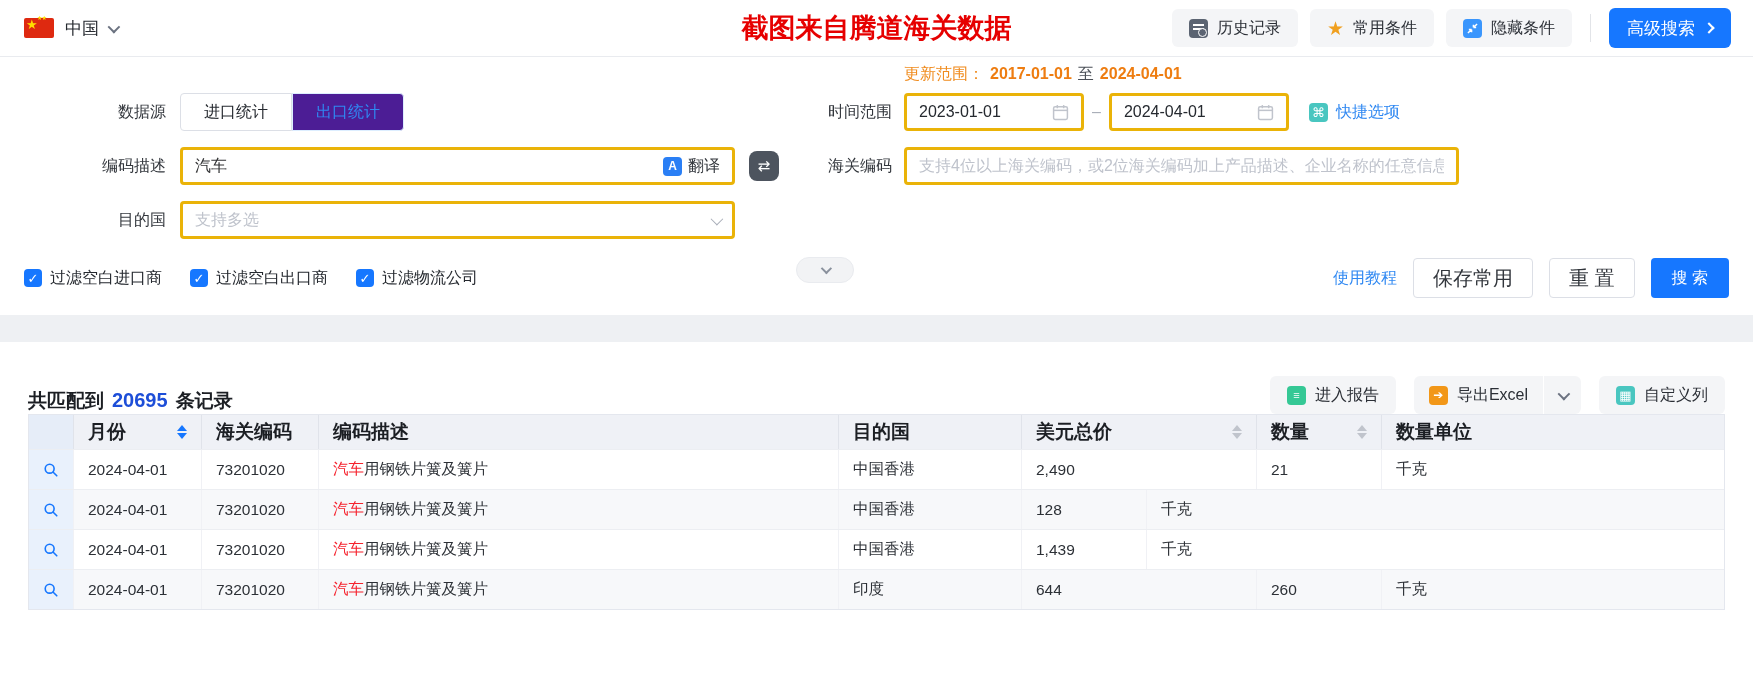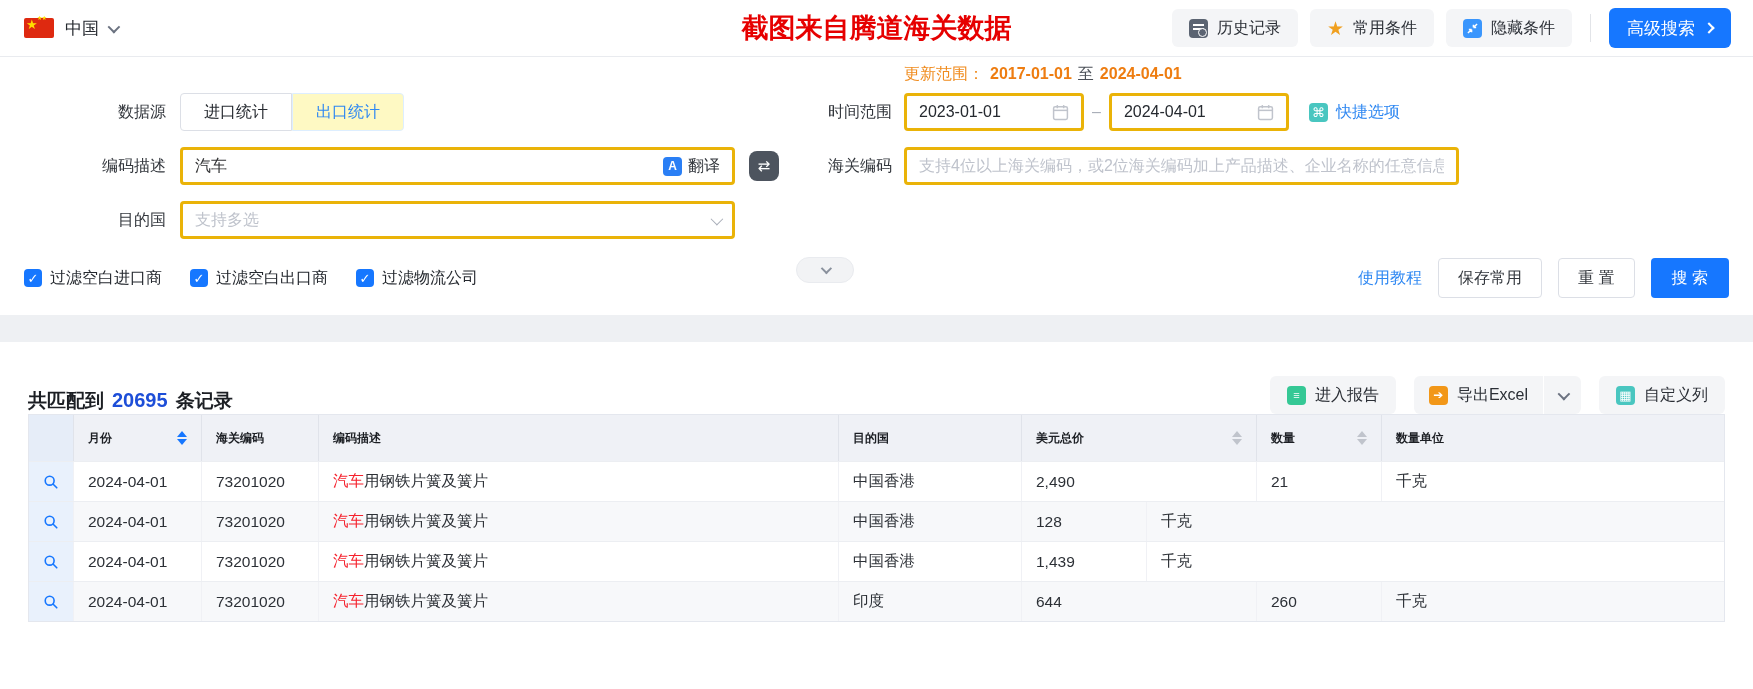--- a/index.html
+++ b/index.html
@@ -39,21 +39,21 @@
   .form-flex { display:flex; }
   .form-left { width:812px; padding-top:30px; flex:none; }
   .form-right { flex:1; }
   .frow { display:flex; align-items:center; margin-bottom:16px; }
   .flabel { width:180px; text-align:right; padding-right:14px; font-size:16px; color:#32363c; flex:none; }
   .rlabel { width:92px; text-align:right; padding-right:12px; font-size:16px; color:#32363c; flex:none; }
   .tabs { display:flex; }
   .tab { height:38px; padding:0 23px; display:flex; align-items:center; font-size:16px;
     border:1px solid #dcdfe6; background:#fff; cursor:pointer; }
   .tab:first-child { border-radius:4px 0 0 4px; }
-  .tab.active { background:#fef9c3; color:#2f88f2; border:1px solid #ddeeff; border-radius:0 4px 4px 0; }
+  .tab.active { background:#4c1d95; color:#2f88f2; border:1px solid #ddeeff; border-radius:0 4px 4px 0; }
   .input-box { height:38px; border:3px solid #eab308; border-radius:4px; background:#fff;
     display:flex; align-items:center; padding:0 12px; font-size:16px; }
   .w555 { width:555px; }
   .input-box input { border:none; outline:none; flex:1; font-size:16px; font-family:inherit; color:#303133; background:transparent; min-width:0; }
   .input-box input::placeholder { color:#bfc3cc; }
   .trans { display:flex; align-items:center; gap:6px; color:#32363c; cursor:pointer; flex:none; }
   .ic-trans { background:#2a7ff5; width:19px; height:19px; border-radius:4px; color:#fff;
     font-size:12px; font-weight:bold; display:flex; align-items:center; justify-content:center; }
   .exch-btn { width:30px; height:30px; border-radius:8px; background:#4d545e; color:#fff;
     display:flex; align-items:center; justify-content:center; font-size:15px; margin-left:14px; cursor:pointer; flex:none; }
@@ -75,40 +75,40 @@
   .cbx-item { display:flex; align-items:center; gap:8px; cursor:pointer; }
   .cbx { width:18px; height:18px; background:#1677ff; border-radius:4px; color:#fff; font-size:13px;
     display:flex; align-items:center; justify-content:center; }
   .cbx-lab { font-size:16px; color:#25292f; }
   .expand-pill { margin-left:318px; width:58px; height:26px; background:#f2f3f5; border:1px solid #e9ebef;
     border-radius:14px; display:flex; align-items:center; justify-content:center; cursor:pointer; align-self:flex-start; }
   .expand-pill .chev { border-color:#8a919d; width:8px; height:8px; }
   .act-group { margin-left:auto; display:flex; align-items:center; gap:16px; }
   .link { color:#2f88f2; font-size:16px; cursor:pointer; }
   .btn-o { height:40px; border:1px solid #dcdfe6; border-radius:4px; background:#fff; padding:16px 19px;
-    font-size:16px; color:#32363c; display:flex; align-items:center; cursor:pointer; white-space:nowrap; }
+    font-size:20px; color:#32363c; display:flex; align-items:center; cursor:pointer; white-space:nowrap; }
   .btn-p { height:40px; border-radius:4px; background:#1677ff; color:#fff; padding:0 21px;
     font-size:16px; display:flex; align-items:center; cursor:pointer; white-space:nowrap; }
   .band { height:27px; background:#eef0f3; }
   
   .results { padding:0 28px; background:#fff; }
   .res-head { display:flex; align-items:flex-end; height:72px; }
   .match { font-size:19px; font-weight:bold; color:#1c1f24; display:flex; gap:8px; align-items:baseline; }
   .match .cnt { color:#1d4ed8; font-size:20px; }
   .res-actions { margin-left:auto; display:flex; align-items:center; gap:18px; }
   .ic-report { background:#35c895; font-size:11px; }
   .ic-export { background:#f29718; font-size:12px; }
   .ic-cols { background:#49c6c0; font-size:13px; }
   .export-pill { background:#f4f5f7; border-radius:6px; height:38px; display:flex; align-items:center; cursor:pointer; }
   .export-main { padding:0 15px; display:flex; align-items:center; gap:9px; font-size:16px; color:#2b2f36; }
   .export-div { width:1px; height:38px; background:#fff; }
   .export-caret { padding:0 14px; height:38px; display:flex; align-items:center; }
   
   .tbl { border:1px solid #e4e7ee; }
-  .thead { display:flex; background:#eff1f6; height:46px; font-size:12px; font-weight:bold; color:#1c1f24; }
+  .thead { display:flex; background:#eff1f6; height:34px; font-size:19px; font-weight:bold; color:#1c1f24; }
   .th { display:flex; align-items:center; padding:0 14px; border-right:1px solid #e0e3ea; }
   .th:last-child { border-right:none; }
   .th.sortable { justify-content:space-between; }
   .icon-col { width:45px; flex:none; padding:0; justify-content:center; }
   .thead .icon-col { background:#e6edf8; }
   .c-month{width:128px;flex:none;} .c-code{width:117px;flex:none;} .c-desc{width:520px;flex:none;}
   .c-country{width:183px;flex:none;} .c-usd{width:235px;flex:none;} .c-qty{width:125px;flex:none;}
   .c-unit{flex:1;}
   .carets { display:flex; flex-direction:column; gap:2px; cursor:pointer; }
   .carets i { width:0; height:0; border-left:5px solid transparent; border-right:5px solid transparent; display:block; }

